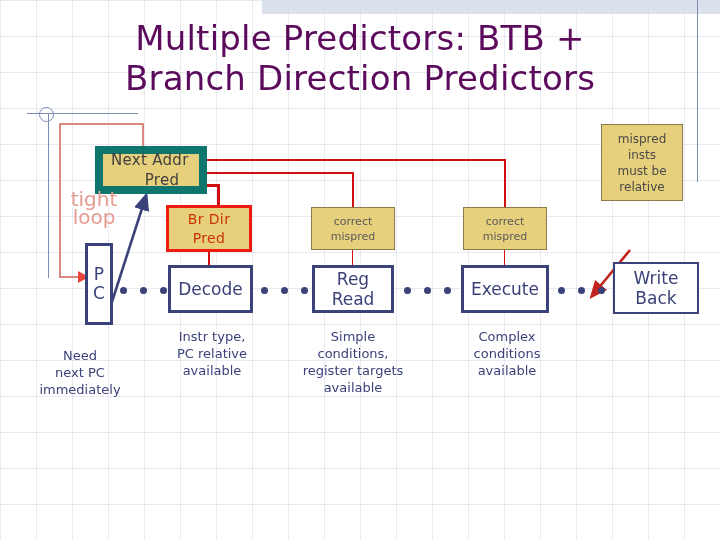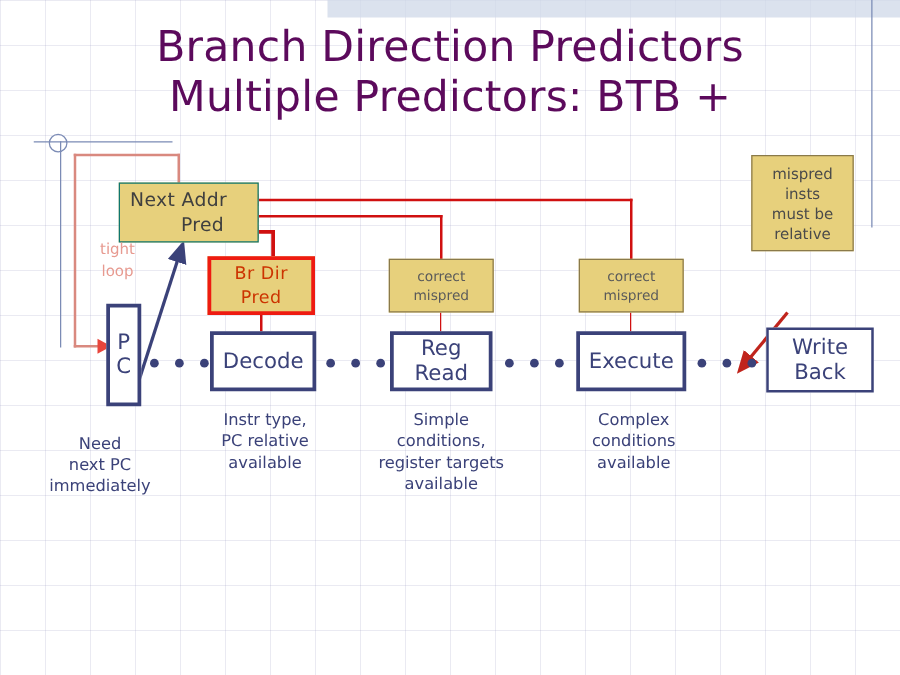--- a/index.html
+++ b/index.html
@@ -45,21 +45,21 @@
   
   .box{position:absolute;box-sizing:border-box;display:flex;align-items:center;justify-content:center;text-align:center;}
 
   .stage{
     border:3px solid #3b4279;background:#ffffff;color:#3b4279;
     font-size:17px;line-height:20px;
   }
   .pcbox{border:3px solid #3b4279;background:#ffffff;color:#3b4279;font-size:17px;line-height:19px;}
 
   .napred{
-    border:1px solid #0f766e;background:#e7d07c;color:#3f3f3f;
+    border:8px solid #0f766e;background:#e7d07c;color:#3f3f3f;
     font-size:15px;line-height:20px;letter-spacing:.3px;
   }
   .brdir{
     border:3px solid #ee1b11;background:#e7d07c;color:#cc3300;
     font-size:14px;line-height:19px;letter-spacing:.4px;
   }
   .note{
     border:1px solid #8a7a4a;background:#e7d07c;color:#4a4a4a;
     font-size:12px;line-height:16px;
   }
@@ -68,21 +68,21 @@
     font-size:11px;line-height:15px;
   }
 
   
   .caption{
     position:absolute;text-align:center;color:#3b4279;
     font-size:13px;line-height:17px;
   }
   .tight{
     position:absolute;text-align:center;color:#e79a90;
-    font-size:12px;line-height:18px;
+    font-size:20px;line-height:18px;
   }
 
   
   .ln{position:absolute;background:#c0392b;}
   .ln.red{background:#d01010;}
   .ln.salmon{background:#d9897f;}
 
   .dots{position:absolute;display:flex;align-items:center;justify-content:space-between;}
   .dots i{display:block;width:7px;height:7px;border-radius:50%;background:#3b4279;}
 
@@ -109,22 +109,22 @@
 </style>
 </head>
 <body>
 
 <div id="slide">
 
   <div class="grid"></div>
   <div class="topband"></div>
 
   <div class="title">
+    <div>Multiple Predictors: BTB +</div>
     <div>Branch Direction Predictors</div>
-    <div>Multiple Predictors: BTB +</div>
   </div>
 
   <div class="rule-h"></div>
   <div class="rule-v-left"></div>
   <div class="rule-v-right"></div>
   <div class="bullet-circle"></div>
 
   <div class="ln salmon" style="left:142px;top:123px;width:2px;height:26px;"></div>
   <div class="ln salmon" style="left:59px;top:123px;width:85px;height:2px;"></div>
   <div class="ln salmon" style="left:59px;top:123px;width:2px;height:155px;"></div>

